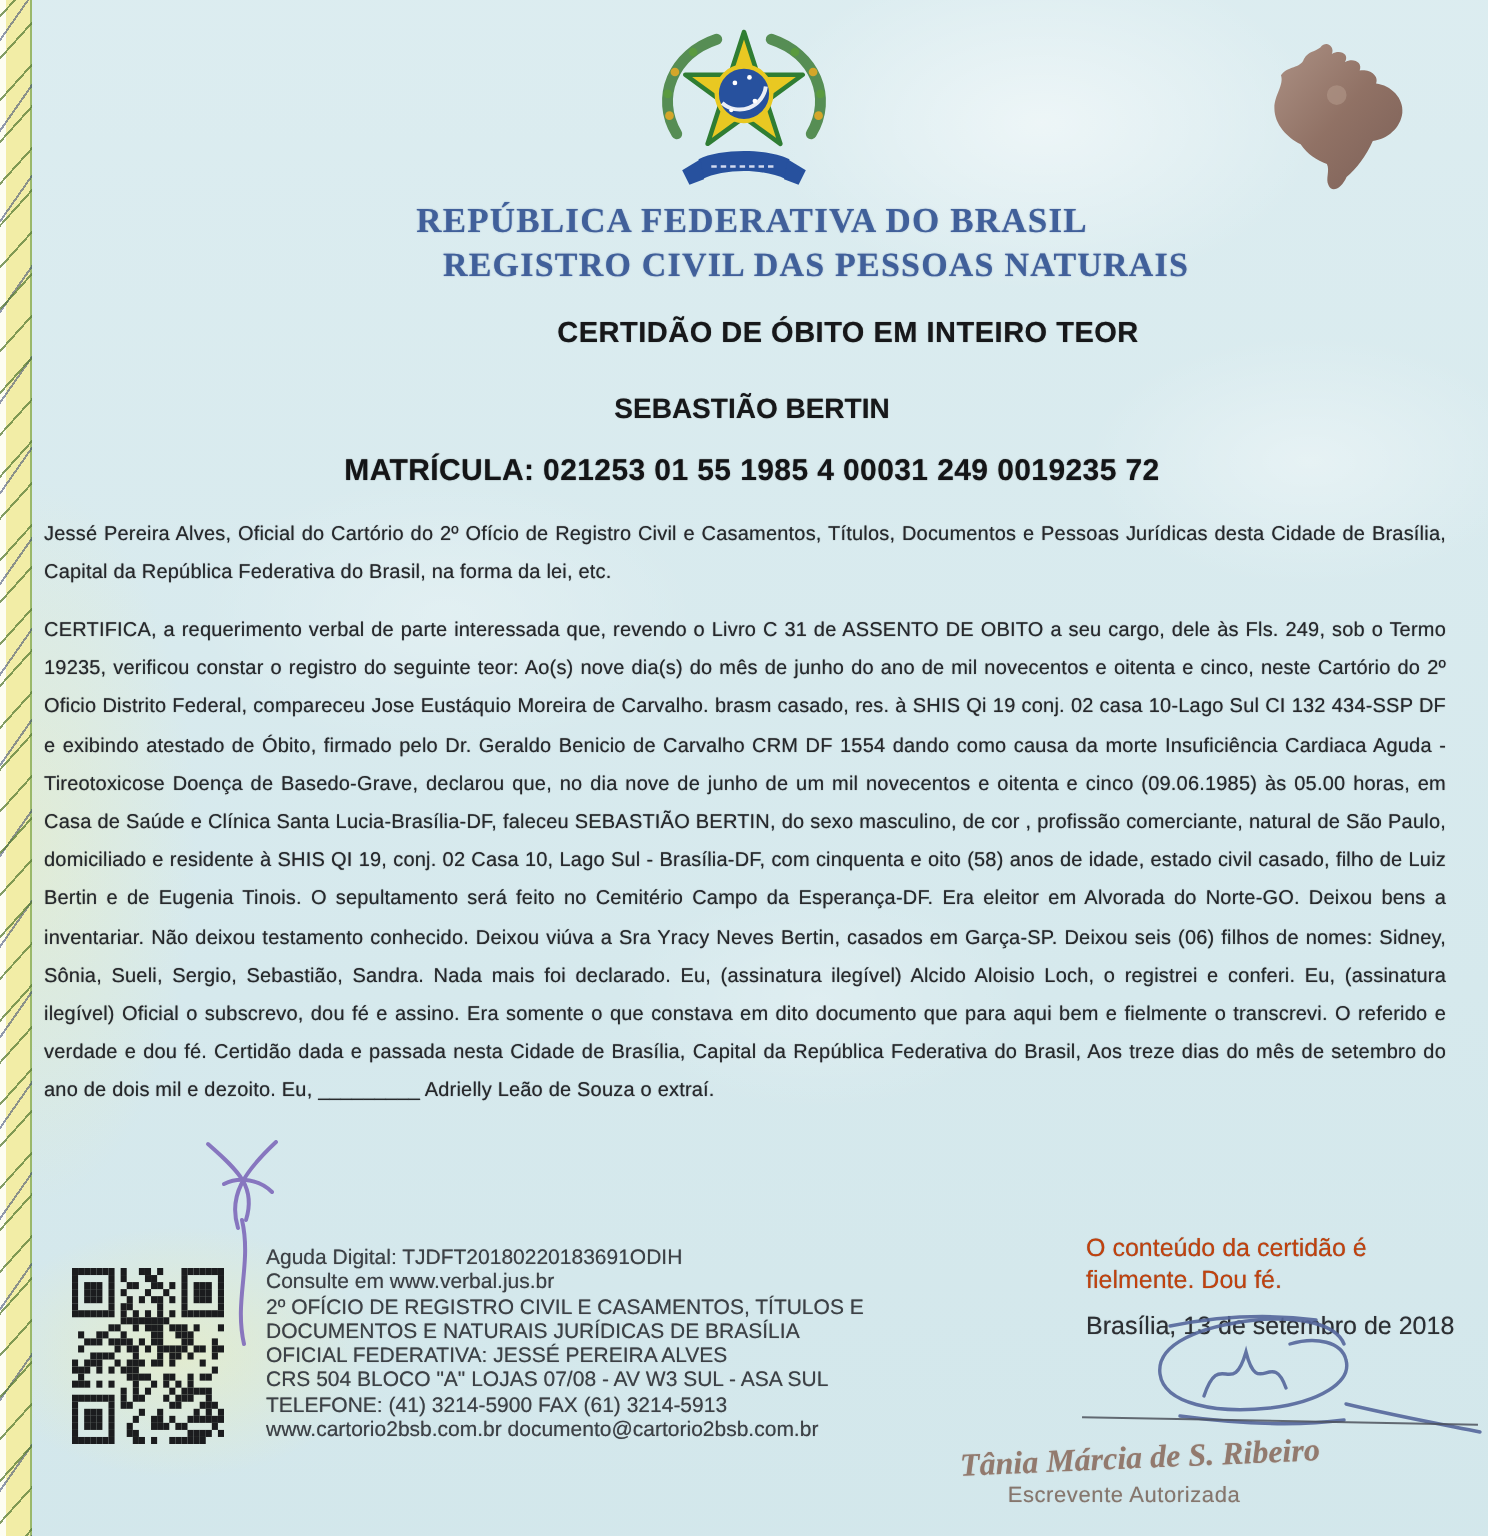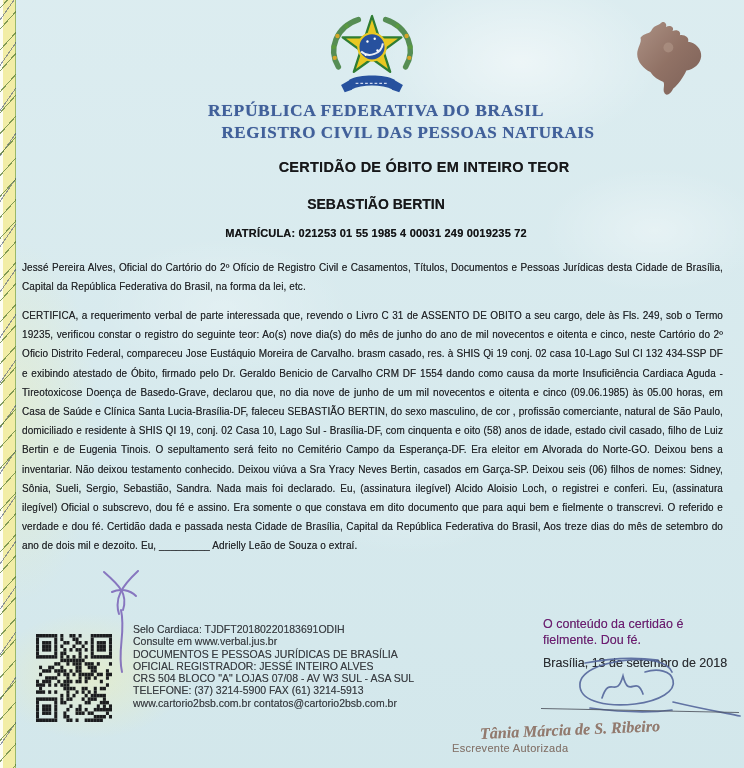--- a/index.html
+++ b/index.html
@@ -31,43 +31,43 @@
   .content{position:absolute;inset:0;z-index:3;}
   .abs{position:absolute;}
   .centered{left:0;width:716px;text-align:center;padding-left:36px;}
   
   .hdr-serif{font-family:"Liberation Serif",serif;font-weight:bold;color:var(--title_blue);
     letter-spacing:.6px;text-shadow:0 0 .7px rgba(65,96,154,.65);}
   .h-republic{top:100px;font-size:17.5px;}
   .h-registry{top:123px;font-size:17px;margin-left:32px;}
   .doc-title{top:159px;font-size:14.5px;font-weight:bold;color:#17181a;letter-spacing:.25px;text-shadow:0 0 .5px rgba(0,0,0,.55);margin-left:48px;}
   .doc-name{top:196px;font-size:14px;font-weight:bold;color:#17181a;text-shadow:0 0 .5px rgba(0,0,0,.55);}
-  .doc-matricula{top:227px;font-size:11px;font-weight:bold;color:#141517;letter-spacing:.2px;text-shadow:0 0 .6px rgba(0,0,0,.6);}
+  .doc-matricula{top:227px;font-size:15px;font-weight:bold;color:#141517;letter-spacing:.2px;text-shadow:0 0 .6px rgba(0,0,0,.6);}
   
   .para{left:22px;width:701px;text-align:justify;font-size:10px;line-height:19.2px;
     color:var(--text_dark);text-shadow:0 0 .55px rgba(20,22,26,.6);letter-spacing:.1px;}
   .p-intro{top:258px;}
   .p-body{top:306px;}
   .bd{font-weight:normal;}
   
   .qr{left:36px;top:634px;width:76px;height:88px;}
   .qr svg{width:76px;height:88px;display:block;}
   .seal-block{left:133px;top:623px;width:330px;font-size:10.5px;line-height:12.3px;
     color:var(--seal_text);text-shadow:0 0 .4px rgba(40,44,50,.55);}
   .seal-block div{white-space:nowrap;}
   
-  .attest{left:543px;top:617px;width:190px;font-size:12.5px;line-height:15.5px;color:#701a75;
+  .attest{left:543px;top:617px;width:190px;font-size:12.5px;line-height:15.5px;color:#c2410c;
     text-shadow:0 0 .45px rgba(30,33,38,.5);}
   .date-line{left:543px;top:656px;width:200px;font-size:12.5px;color:#2c2f33;white-space:nowrap;
     text-shadow:0 0 .45px rgba(30,33,38,.5);}
   .sig-rule{left:541px;top:710px;width:198px;border-top:1.4px solid #4c515c;transform:rotate(1.1deg);opacity:.85;}
   .stamp-name{left:440px;top:721px;width:260px;text-align:center;transform:rotate(-2.5deg);
     font-family:"Liberation Serif",serif;font-style:italic;font-weight:bold;font-size:16px;
     color:var(--stamp_brown);opacity:.92;text-shadow:0 0 .6px rgba(141,113,100,.5);}
-  .stamp-title{left:452px;top:742px;width:220px;font-size:11px;
+  .stamp-title{left:452px;top:742px;width:220px;text-align:center;font-size:11px;
     color:#7d6a60;opacity:.9;letter-spacing:.3px;text-shadow:0 0 .5px rgba(125,106,96,.5);}
   .map-brazil{left:628px;top:18px;width:84px;height:82px;}
   .coat{left:322px;top:10px;width:100px;height:92px;}
   .pen-sign-left{left:92px;top:570px;width:62px;height:104px;}
   .pen-sign-right{left:530px;top:650px;width:215px;height:75px;}
 </style>
 </head>
 <body>
 
 <div class="page">
@@ -430,27 +430,28 @@
           <rect x="64.00" y="96.00" width="4.00" height="4.00" fill="#1b1c1e"></rect>
           <rect x="68.00" y="96.00" width="4.00" height="4.00" fill="#1b1c1e"></rect>
           <rect x="72.00" y="96.00" width="4.00" height="4.00" fill="#1b1c1e"></rect>
           <rect x="76.00" y="96.00" width="4.00" height="4.00" fill="#1b1c1e"></rect>
           <rect x="80.00" y="96.00" width="4.00" height="4.00" fill="#1b1c1e"></rect>
           <rect x="84.00" y="96.00" width="4.00" height="4.00" fill="#1b1c1e"></rect>
         </svg>
     </div>
 
     <div class="abs seal-block">
-      <div>Selo Cardiaca: TJDFT20180220183691ODIH</div>
+      <div>Aguda Digital: TJDFT20180220183691ODIH</div>
       <div>Consulte em www.verbal.jus.br</div>
-      <div>DOCUMENTOS E PESSOAS JURÍDICAS DE BRASÍLIA</div>
-      <div>OFICIAL REGISTRADOR: JESSÉ INTEIRO ALVES</div>
+      <div>2º OFÍCIO DE REGISTRO CIVIL E CASAMENTOS, TÍTULOS E</div>
+      <div>DOCUMENTOS E NATURAIS JURÍDICAS DE BRASÍLIA</div>
+      <div>OFICIAL FEDERATIVA: JESSÉ PEREIRA ALVES</div>
       <div>CRS 504 BLOCO "A" LOJAS 07/08 - AV W3 SUL - ASA SUL</div>
-      <div>TELEFONE: (37) 3214-5900  FAX (61) 3214-5913</div>
-      <div>www.cartorio2bsb.com.br  contatos@cartorio2bsb.com.br</div>
+      <div>TELEFONE: (41) 3214-5900  FAX (61) 3214-5913</div>
+      <div>www.cartorio2bsb.com.br  documento@cartorio2bsb.com.br</div>
     </div>
 
     <div class="abs attest">
       <div>O conteúdo da certidão é</div>
       <div>fielmente. Dou fé.</div>
     </div>
     <div class="abs date-line">Brasília, 13 de setembro de 2018</div>
 
     <div class="abs pen-sign-right">
       <svg viewBox="0 0 215 75" width="215" height="75">

